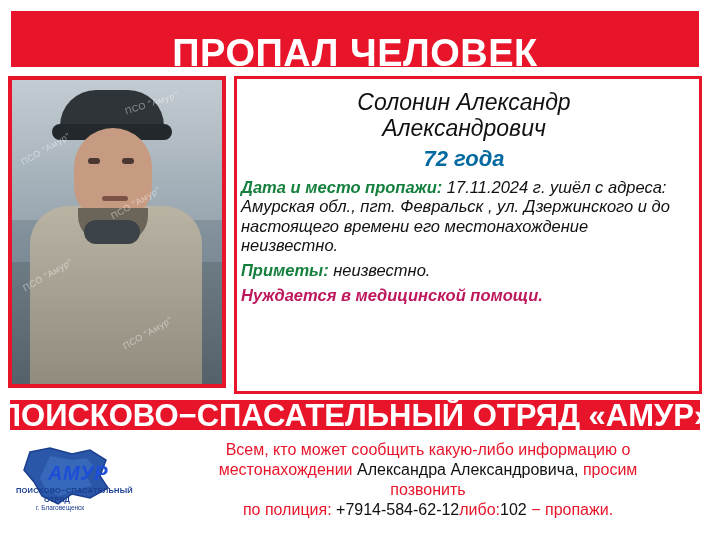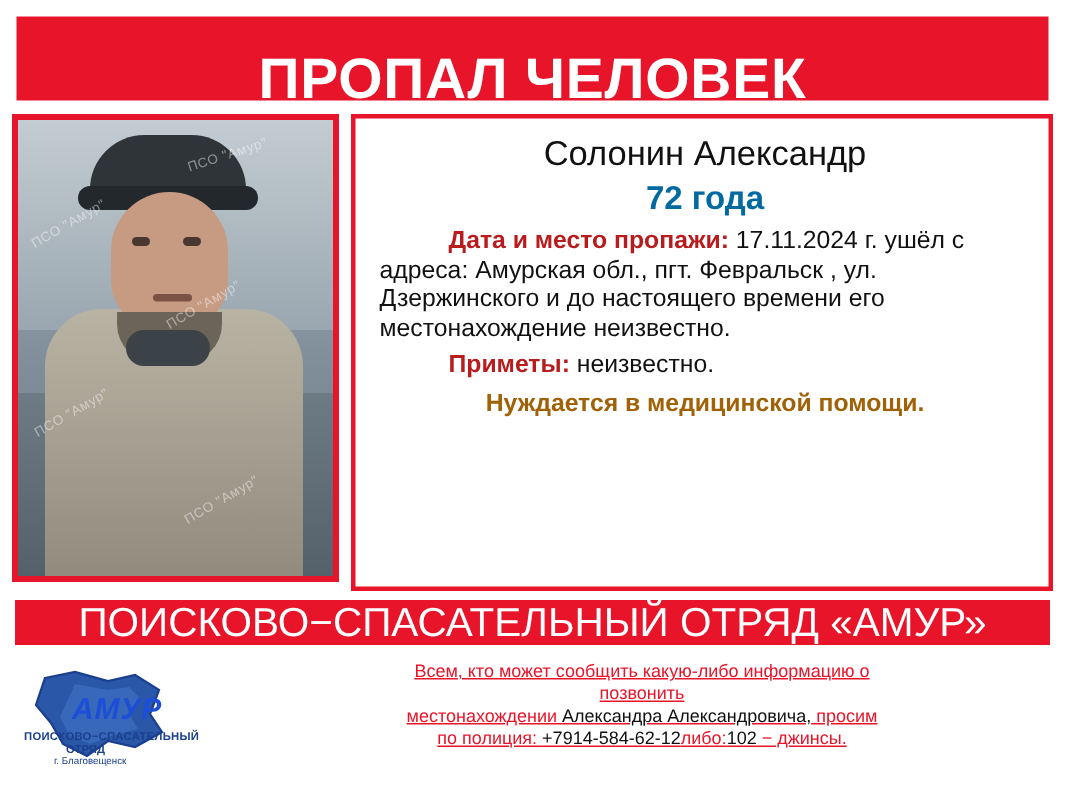--- a/index.html
+++ b/index.html
@@ -175,21 +175,22 @@
   .wm4 { left: 108px; top: 248px; }
   .wm-top { left: 112px; top: 18px; transform: rotate(-18deg); }
 
   
   .info {
     position: relative;
     flex: 1;
     border: 3px solid #e8152a;
     background: #ffffff;
     box-sizing: border-box;
-    padding: 10px 12px 8px 16px;
+    padding: 10px 12px 8px 4px;
+    font-style: italic;
   }
   .name {
     text-align: center;
     font-size: 23px;
     color: #111111;
     line-height: 1.15;
   }
   .age {
     text-align: center;
     font-size: 22px;
@@ -199,70 +200,68 @@
     margin-bottom: 6px;
   }
   .para {
     font-size: 16.5px;
     color: #111111;
     line-height: 1.18;
     margin-bottom: 5px;
     text-align: left;
   }
   .lbl {
-    color: #b91c1c;
-    font-weight: bold;
-    margin-left: 46px;
+    color: #15803d;
+    font-weight: bold;
   }
   .note {
-    text-align: center;
-    color: #a16207;
+    text-align: left;
+    color: #be185d;
     font-weight: bold;
     font-size: 16.5px;
     margin-top: 6px;
   }
   
   .banner-bottom {
     position: absolute;
     left: 8px;
     top: 398px;
     width: 694px;
     height: 34px;
     background: #e8152a;
     border: 2px solid #ffffff;
     box-sizing: border-box;
     display: flex;
     align-items: center;
     justify-content: center;
   }
   .banner-bottom-text {
     color: #ffffff;
-    font-size: 27px;
-    font-weight: normal;
+    font-size: 31px;
+    font-weight: bold;
     white-space: nowrap;
     line-height: 1;
   }
   
   .footer {
     position: absolute;
     left: 8px;
     top: 436px;
     width: 694px;
     height: 90px;
   }
   .footer-text {
     position: absolute;
     left: 150px;
     top: 4px;
     width: 540px;
     text-align: center;
-    font-size: 12px;
+    font-size: 16px;
     line-height: 1.25;
     color: #e8152a;
-    text-decoration: underline;
   }
   .footer-text .dark {
     color: #111111;
   }
   .logo {
     position: absolute;
     left: 6px;
     top: 10px;
     width: 140px;
     height: 78px;
@@ -341,20 +340,21 @@
       <div class="watermark wm-top">ПСО "Амур"</div>
       <div class="watermark wm1">ПСО "Амур"</div>
       <div class="watermark wm2">ПСО "Амур"</div>
       <div class="watermark wm3">ПСО "Амур"</div>
       <div class="watermark wm4">ПСО "Амур"</div>
     </div>
 
     <div class="info">
       <div class="name">
         <div>Солонин Александр</div>
+        <div>Александрович</div>
       </div>
       <div class="age">72 года</div>
 
       <div class="para">
         <span class="lbl">Дата и место пропажи:</span><span> 17.11.2024 г. ушёл с адреса: Амурская обл., пгт. Февральск , ул. Дзержинского и до настоящего времени его местонахождение неизвестно.</span>
       </div>
 
       <div class="para">
         <span class="lbl">Приметы:</span><span> неизвестно.</span>
       </div>
@@ -376,23 +376,23 @@
         <path d="M30 10 L52 14 L66 12 L74 20 L66 30 L72 40 L56 44 L40 50 L26 44 L20 32 Z" fill="#3f6fc0" opacity="0.7"></path>
       </svg>
       <div class="logo-amur">АМУР</div>
       <div class="logo-sub">ПОИСКОВО−СПАСАТЕЛЬНЫЙ</div>
       <div class="logo-sub2">ОТРЯД</div>
       <div class="logo-sub3">г. Благовещенск</div>
     </div>
 
     <div class="footer-text">
       <div>Всем, кто может сообщить какую-либо информацию о</div>
+      <div>
+        <span>местонахождении </span><span class="dark">Александра Александровича,</span><span> просим</span>
+      </div>
       <div>позвонить</div>
       <div>
-        <span>местонахождении </span><span class="dark">Александра Александровича,</span><span> просим</span>
-      </div>
-      <div>
-        <span>по полиция: </span><span class="dark">+7914-584-62-12</span><span>либо:</span><span class="dark">102</span><span> − джинсы.</span>
+        <span>по полиция: </span><span class="dark">+7914-584-62-12</span><span>либо:</span><span class="dark">102</span><span> − пропажи.</span>
       </div>
     </div>
   </div>
 
 </div>
 
 </body></html>

